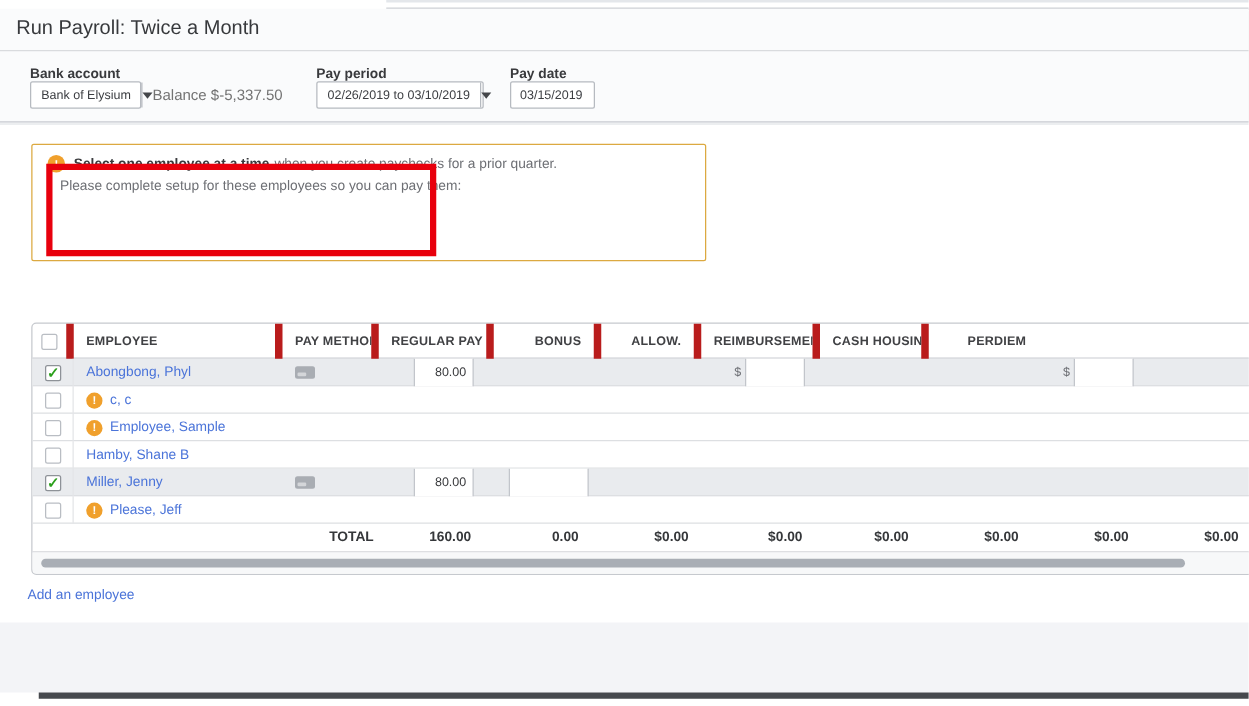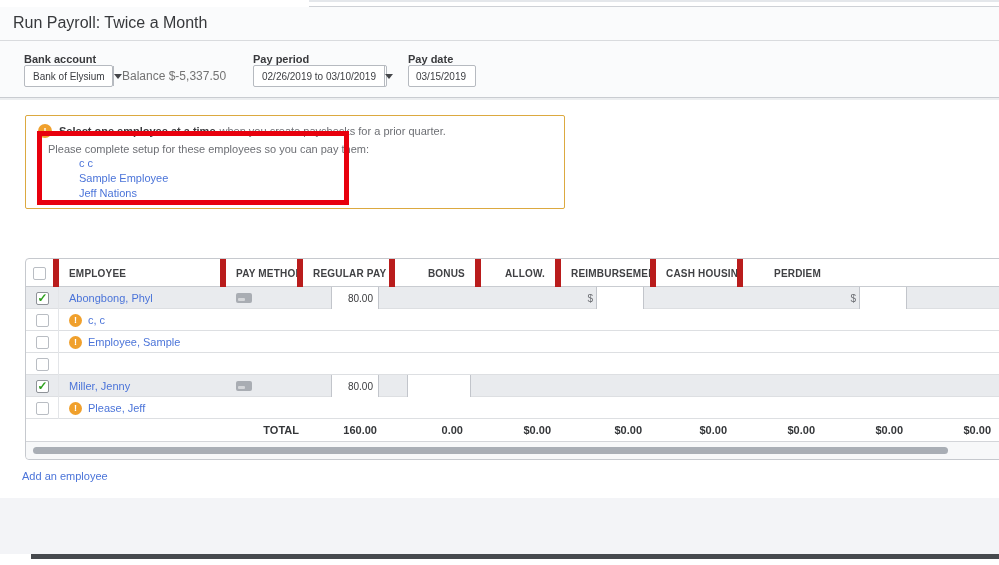--- a/index.html
+++ b/index.html
@@ -110,25 +110,20 @@
   <input class="text-input" style="left: 408px; top: 58px; width: 68px;" value="03/15/2019">
 </div>
 
 <div class="alert-box">
   <div class="alert-line1">
     <span class="warn-badge">!</span>
     <b>Select one employee at a time</b>
     <span>when you create paychecks for a prior quarter.</span>
   </div>
   <div class="alert-setup">Please complete setup for these employees so you can pay them:</div>
-  <div class="alert-links">
-      <a class="alert-link">c c</a>
-      <a class="alert-link">Sample Employee</a>
-      <a class="alert-link">Jeff Nations</a>
-    </div>
 </div>
 
 <div class="red-annotation"></div>
 
 <div class="ptable">
   <div class="grid-row thead">
     <div class="th cb-th">
       <span class="checkbox"></span>
     </div>
   <div class="th ">EMPLOYEE</div>
@@ -200,20 +195,23 @@
         <div class="cell"></div>
         <div class="cell"></div>
         <div class="cell"></div>
         <div class="cell"></div>
         <div class="cell"></div>
         <div class="cell"></div>
       </div>
       <div class="grid-row row">
         <div class="cell cb-cell">
           <span class="checkbox"></span>
+        </div>
+        <div class="cell">
+          <a class="emp-name">Hamby, Shane B</a>
         </div>
         <div class="cell"></div>
         <div class="cell a-r pr16"></div>
         <div class="cell a-r pr10"></div>
         <div class="cell"></div>
         <div class="cell"></div>
         <div class="cell"></div>
         <div class="cell"></div>
         <div class="cell"></div>
         <div class="cell"></div>

